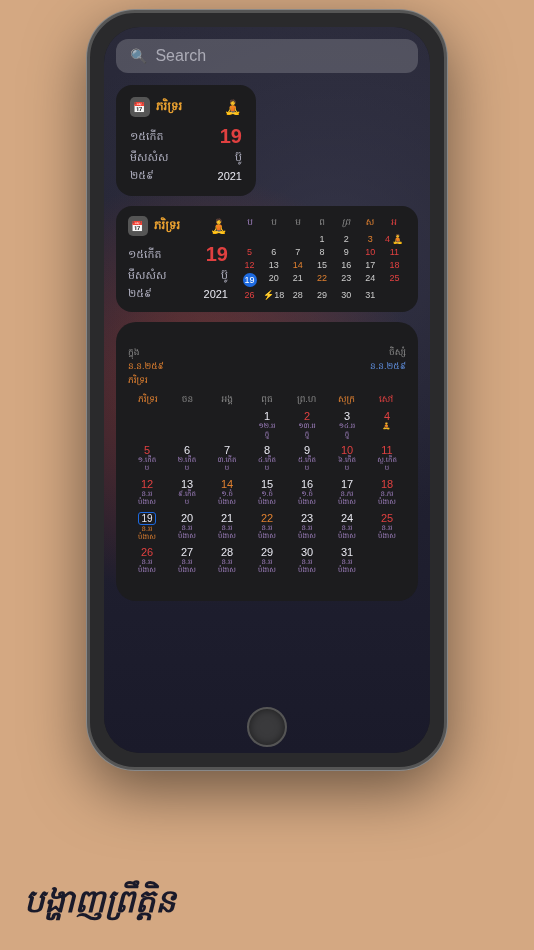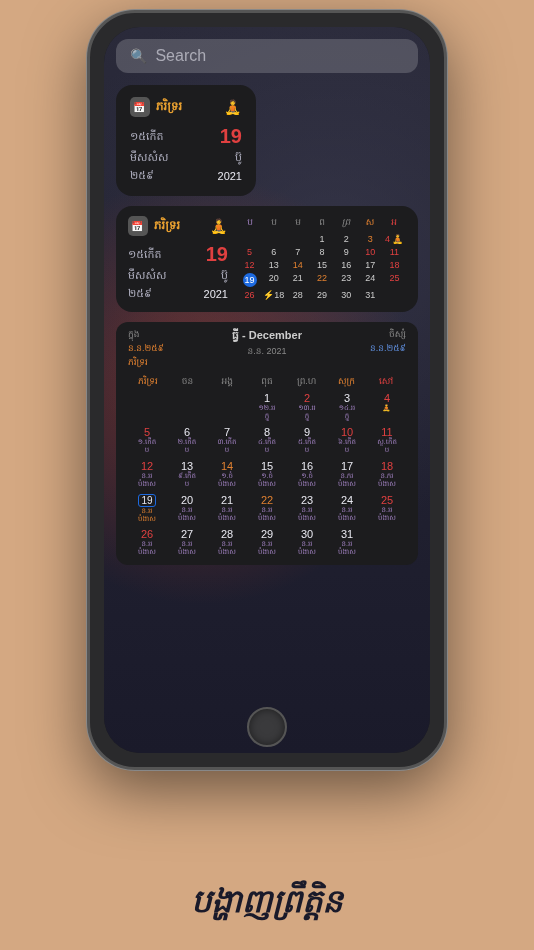--- a/index.html
+++ b/index.html
@@ -204,22 +204,22 @@
 
     .mini-cal-header-row {
       display: grid;
       grid-template-columns: repeat(7, 1fr);
       margin-bottom: 2px;
     }
 
     
     .widget-large {
       background: #1c1c1e;
-      border-radius: 12px;
-      padding: 6px 12px;
+      border-radius: 20px;
+      padding: 24px 12px;
       margin-bottom: 10px;
     }
 
     .large-widget-header {
       display: flex;
       justify-content: space-between;
       align-items: flex-start;
       margin-bottom: 6px;
     }
 
@@ -348,22 +348,22 @@
       background: #555;
       border-radius: 3px 0 0 3px;
     }
 
     
     .bottom-text {
       position: absolute;
       bottom: 20px;
       left: 0;
       right: 0;
-      text-align: center;
-      padding: 0 10px;
+      text-align: left;
+      padding: 0 24px;
     }
 
     .bottom-text-line {
       font-size: 32px;
       font-weight: 900;
       color: #1a1a2a;
       line-height: 1.2;
       font-style: italic;
     }
   </style>
@@ -492,24 +492,20 @@
           </div>
         </div>
 
         <div class="widget-large">
           <div class="large-widget-header">
             <div class="large-widget-col">
               <span class="large-widget-label">ក្នុង</span>
               <span class="large-widget-value" style="font-size:9px;color:#e08030;">ន.ន.២៥៩</span>
               <span class="large-widget-value" style="font-size:9px;color:#e08030;">ភរិទ្ររ</span>
             </div>
-            <div class="large-widget-col large-widget-center">
-              <span class="large-widget-month">ធ្វី - December</span>
-              <span class="large-widget-label">ន.ន. 2021</span>
-            </div>
             <div class="large-widget-col" style="text-align:right;">
               <span class="large-widget-label">ចិស្សំ</span>
               <span class="large-widget-value" style="font-size:9px;color:#6090e0;">ន.ន.២៥៩</span>
             </div>
           </div>
 
           <div class="large-cal-header-row">
             <div class="large-cal-header-cell" style="color:#e08030;">ភរិទ្ររ</div>
             <div class="large-cal-header-cell">ចន</div>
             <div class="large-cal-header-cell">អង្គ</div>

